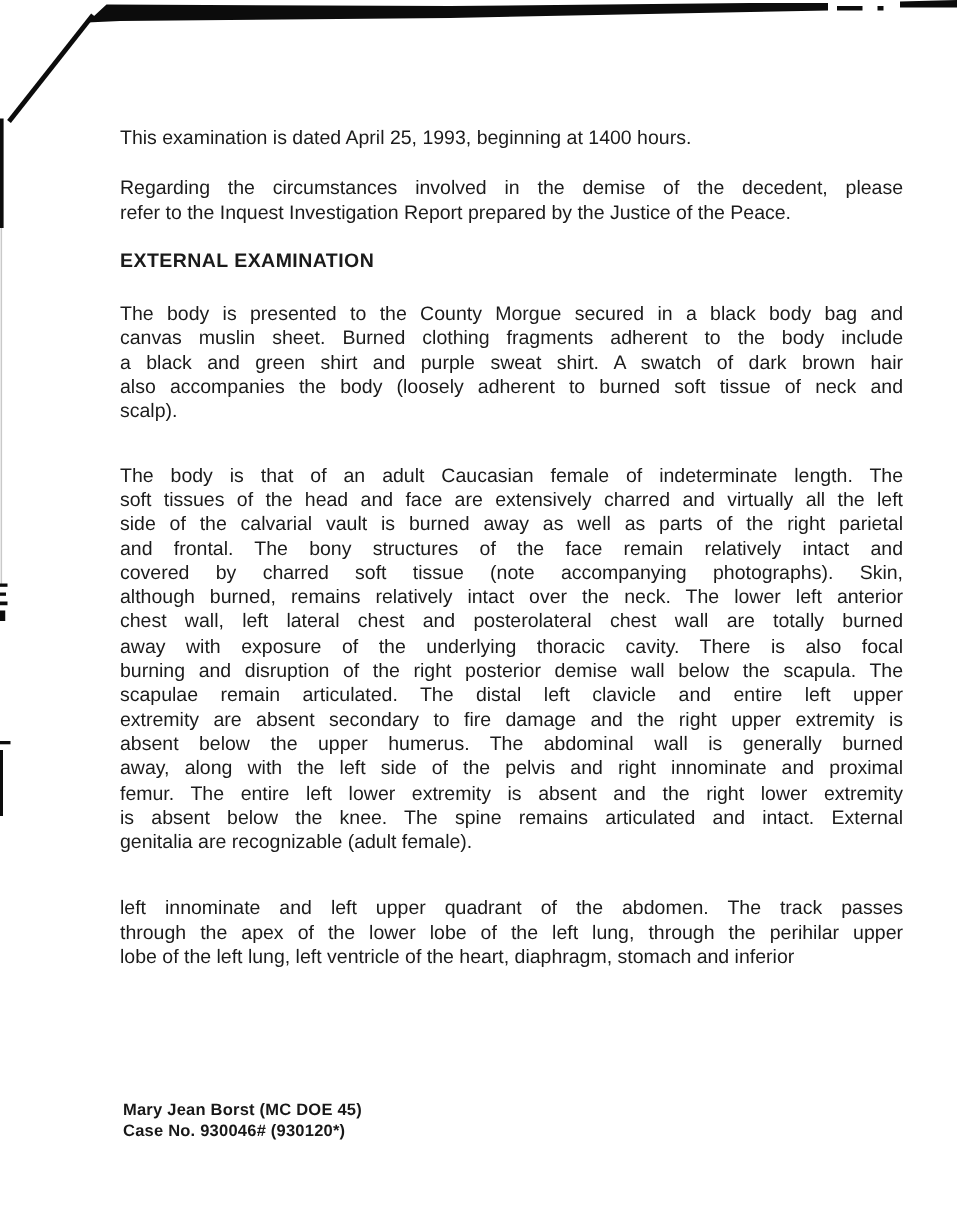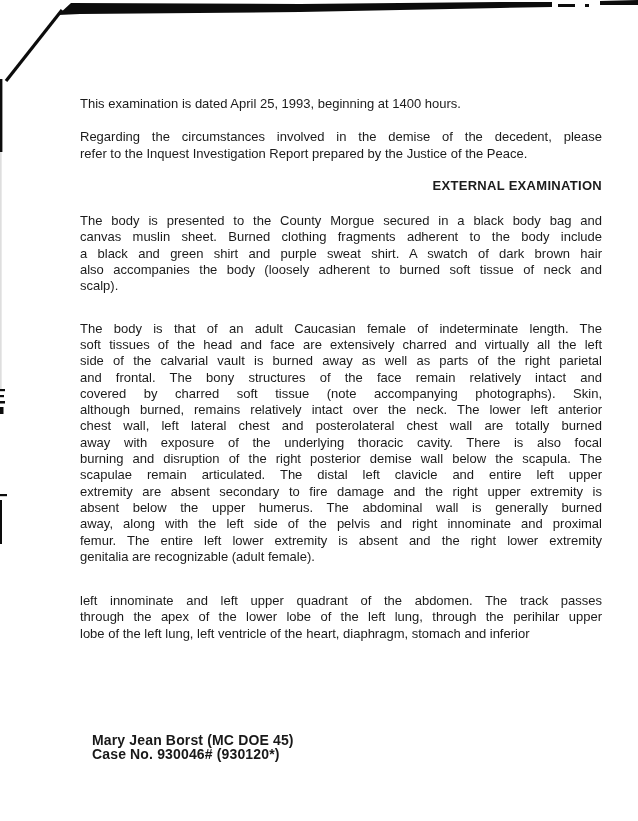--- a/index.html
+++ b/index.html
@@ -18,21 +18,21 @@
   }
   .scan-artifacts {
     position: absolute;
     left: 0;
     top: 0;
     pointer-events: none;
   }
   .content {
     position: absolute;
     left: 80px;
-    top: 96px;
+    top: 84px;
     width: 522px;
     font-size: 13px;
     line-height: 16.3px;
     -webkit-font-smoothing: none;
   }
   .para { margin: 0; }
   .line {
     text-align: justify;
     text-align-last: justify;
   }
@@ -40,32 +40,32 @@
     text-align-last: left;
   }
   .lead { font-weight: bold; }
 
   
   #intro-section .para-1 { margin-top: 17px; }
   #intro-section .para-2 { margin-top: 33px; }
   .heading {
     margin-top: 16px;
     font-weight: bold;
-    text-align: right;
+    text-align: left;
     letter-spacing: 0.3px;
   }
   #external-section .para-0 { margin-top: 19px; }
   #external-section .para-1 { margin-top: 26px; }
   #gunshot-section .para-0 { margin-top: 28px; }
 
   .footer {
     position: absolute;
-    left: 92px;
+    left: 82px;
     top: 734px;
-    font-size: 14px;
+    font-size: 11px;
     font-weight: bold;
     line-height: 13.6px;
     letter-spacing: 0.15px;
     color: #181818;
   }
 </style>
 </head>
 <body>
 
 <div class="page">
@@ -118,20 +118,21 @@
           <div class="line">covered by charred soft tissue (note accompanying photographs).  Skin,</div>
           <div class="line">although burned, remains relatively intact over the neck.  The lower left anterior</div>
           <div class="line">chest wall, left lateral chest and posterolateral chest wall are totally burned</div>
           <div class="line">away with exposure of the underlying thoracic cavity.  There is also focal</div>
           <div class="line">burning and disruption of the right posterior demise wall below the scapula.  The</div>
           <div class="line">scapulae remain articulated.  The distal left clavicle and entire left upper</div>
           <div class="line">extremity are absent secondary to fire damage and the right upper extremity is</div>
           <div class="line">absent below the upper humerus.  The abdominal wall is generally burned</div>
           <div class="line">away, along with the left side of the pelvis and right innominate and proximal</div>
           <div class="line">femur.  The entire left lower extremity is absent and the right lower extremity</div>
+          <div class="line">is absent below the knee.  The spine remains articulated and intact.  External</div>
           <div class="line last">genitalia are recognizable (adult female).</div>
         </div>
       </div>
 
     <div id="gunshot-section">
         <div class="para para-0">
           <div class="line">left innominate and left upper quadrant of the abdomen.  The track passes</div>
           <div class="line">through the apex of the lower lobe of the left lung, through the perihilar upper</div>
           <div class="line last">lobe of the left lung, left ventricle of the heart, diaphragm, stomach and inferior</div>
         </div>

